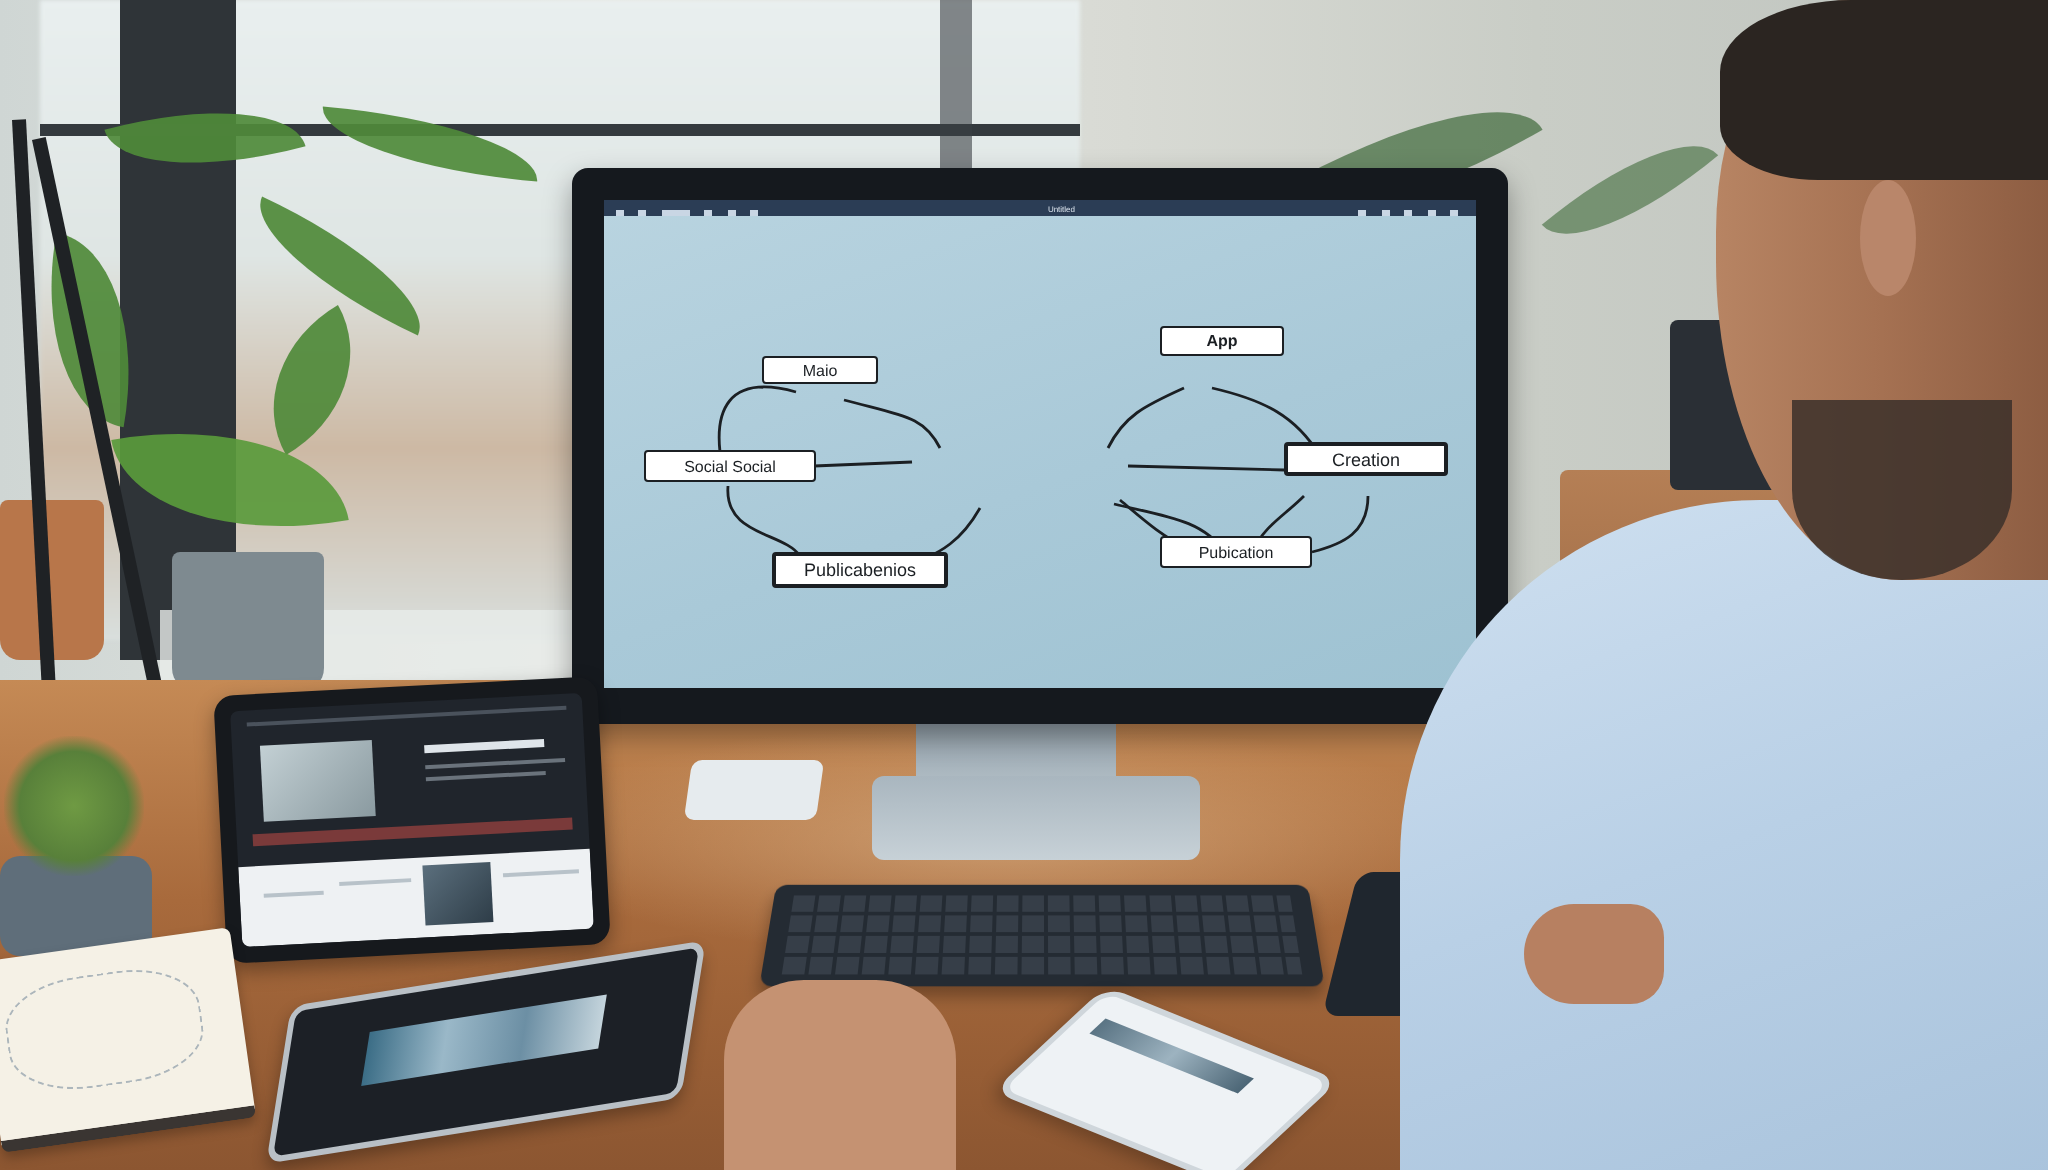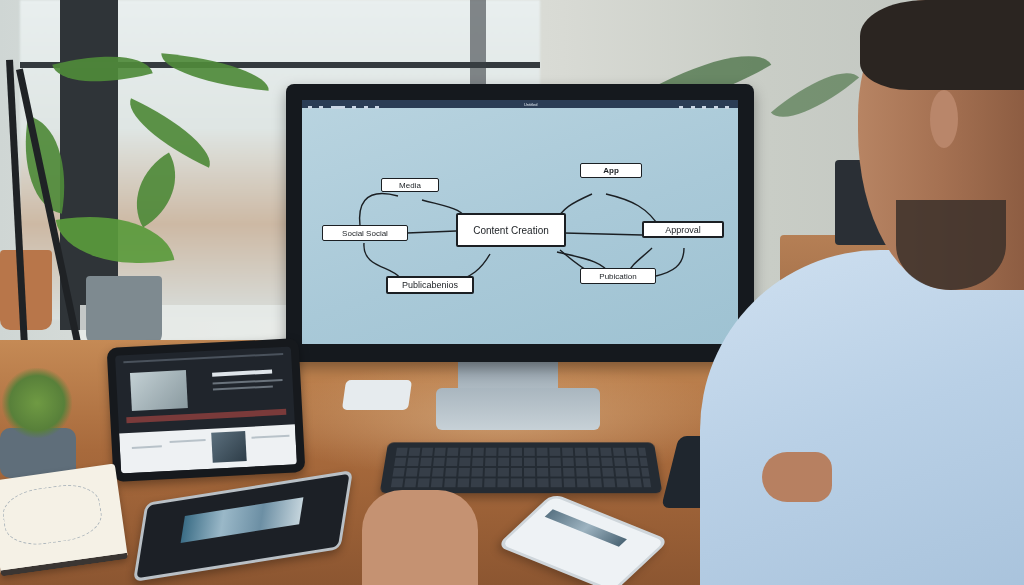--- a/index.html
+++ b/index.html
@@ -133,36 +133,33 @@
       <path d="M304 86 C330 92 346 100 358 120"></path>
       <path d="M262 125 L340 127"></path>
       <path d="M258 142 C270 152 276 158 294 168"></path>
       <path d="M255 144 C280 150 300 152 310 168"></path>
       <path d="M350 140 C340 150 330 155 324 168"></path>
       <path d="M382 140 C382 158 370 164 354 168"></path>
     </g>
   </svg>
 
   <div class="node" style="left:79px;top:78px;width:58px;height:14px;">
-      <span>Media</span>
+      <span>Maio</span>
     </div>
   <div class="node" style="left:20px;top:125px;width:86px;height:16px;">
       <span>Social Social</span>
     </div>
   <div class="node big" style="left:84px;top:176px;width:88px;height:18px;font-size:9px;">
       <span>Publicabenios</span>
     </div>
-  <div class="node big" style="left:154px;top:113px;width:110px;height:34px;">
-      <span>Content Creation</span>
-    </div>
   <div class="node" style="left:278px;top:63px;width:62px;height:15px;font-weight:bold;">
       <span>App</span>
     </div>
   <div class="node big" style="left:340px;top:121px;width:82px;height:17px;font-size:9px;">
-      <span>Approval</span>
+      <span>Creation</span>
     </div>
   <div class="node" style="left:278px;top:168px;width:76px;height:16px;">
       <span>Pubication</span>
     </div>
 </div>
 
 <div class="abs trackpad-small"></div>
 
 <div class="abs tablet-stand"></div>
 <div class="abs tablet">

